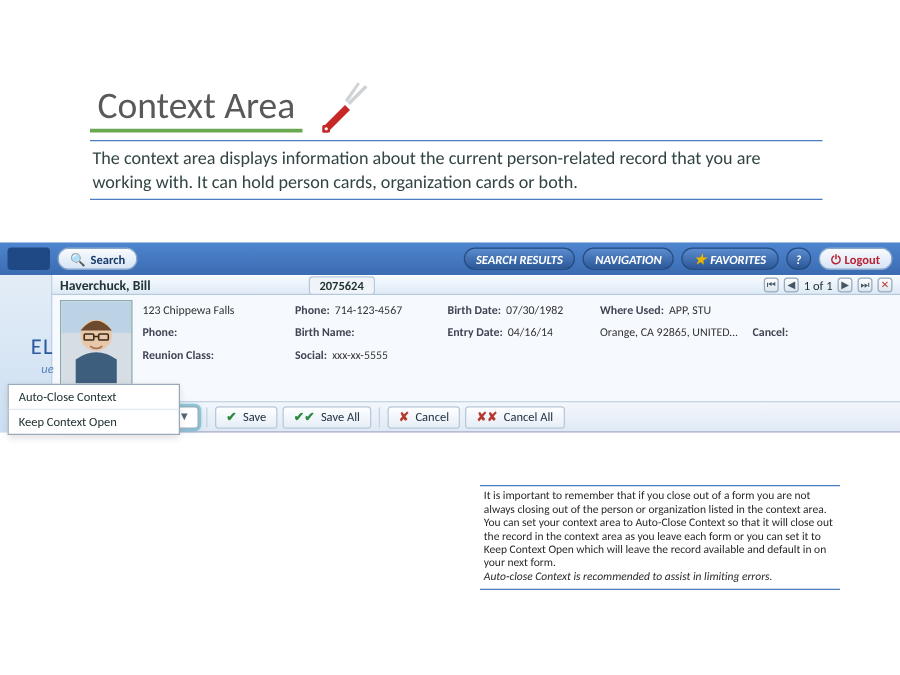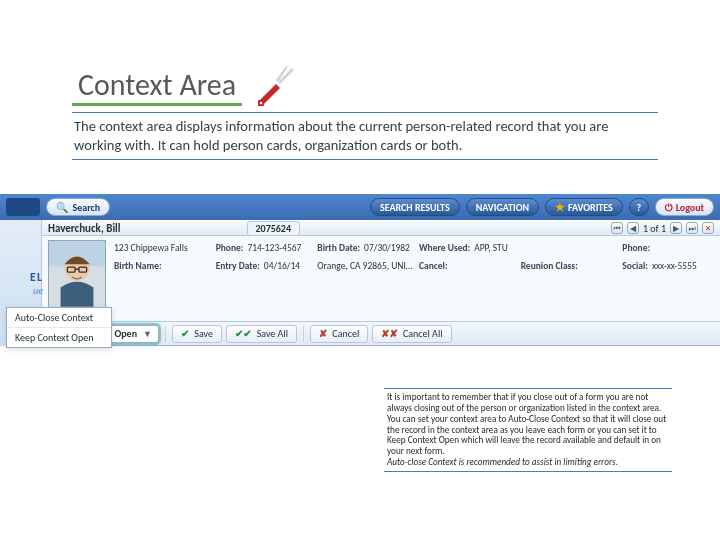--- a/index.html
+++ b/index.html
@@ -11,56 +11,56 @@
   .knife { width: 48px; height: 48px; position: relative; margin-bottom: -4px; }
   .knife svg { width: 48px; height: 48px; }
 
   .intro-box { position: absolute; left: 72px; top: 112px; width: 586px; border-top: 1px solid #4a7dbf; border-bottom: 1px solid #4a7dbf; padding: 4px 2px; font-size: 14.5px; color: #344; line-height: 1.3; }
 
   .shot { position: absolute; left: 0; top: 194px; width: 720px; height: 152px; border: 0; background: linear-gradient(#e8f0f8,#e8f0f8); }
 
   .topbar { height: 26px; background: linear-gradient(#4e86cf,#3b6bb1); display: flex; align-items: center; gap: 6px; padding: 0 6px; }
   .logo-slab { width: 34px; height: 18px; background: #1f4984; border-radius: 3px; }
   .pill { height: 18px; border-radius: 10px; background: linear-gradient(#f9fbff,#d6e4f5); border: 1px solid #8ca9cc; display: inline-flex; align-items: center; padding: 0 9px; font-size: 10px; font-weight: 600; color: #1a3a6a; }
-  .pill.dark { background: linear-gradient(#5b8cd0,#2b5796); color: #fff; border-color:#254b82; }
+  .pill.dark { background: linear-gradient(#5b8cd0,#2b5796); color: #fff; border-color:#254b82;font-style:italic; }
   .pill.tiny { width: 20px; padding: 0; justify-content: center; }
   .pill.logout { color: #b23; }
   .star { color:#e8b400; margin-right:3px; font-size:11px; }
   .spacer { flex: 1; }
 
   .midshell { height: 126px; display: flex; }
   .leftrail { width: 42px; background: linear-gradient(#e3edf7,#cddff2); border-right:1px solid #b7c9de; display:flex; flex-direction:column; align-items:flex-end; justify-content:center; }
-  .leftrail .brand1 { font-size:12px; font-weight:700; color:#2a5aa0; letter-spacing:1px; transform: translateX(2px); }
+  .leftrail .brand1 { font-size:18px; font-weight:400; color:#2a5aa0; letter-spacing:1px; transform: translateX(2px); }
   .leftrail .brand2 { font-size:10px; font-style:italic; color:#5d88c0; transform: translateX(2px); }
 
   .card-area { flex:1; display:flex; flex-direction:column; }
   .namebar { height:16px; background:linear-gradient(#f6faff,#dfeaf6); border-top:1px solid #fff; border-bottom:1px solid #b7c9de; display:flex; align-items:center; padding:0 6px; gap:6px; }
   .namebar .name { font-size:11px; font-weight:700; color:#233; }
   .id-chip { margin-left: 120px; background:#f0f4f9; border:1px solid #b7c9de; border-radius:3px; padding:0 8px; font-size:10px; font-weight:700; color:#233; }
   .nav-count { margin-left:auto; display:flex; align-items:center; gap:4px; font-size:10px; color:#233; }
   .nav-arrow { width:12px; height:12px; border:1px solid #9ab; border-radius:3px; background:linear-gradient(#fdfdfd,#dbe4ee); display:inline-flex; align-items:center; justify-content:center; font-size:8px; color:#456; }
 
   .card-body { flex:1; display:flex; background: #f6fafe; border-bottom:1px solid #b7c9de; }
   .photo { width:58px; height:68px; margin:4px 6px; border:1px solid #8aa; background:#e8edf2; position:relative; overflow:hidden; }
   .photo svg { width:100%; height:100%; }
-  .fields { flex:1; display:grid; grid-template-columns: 1fr 1fr 1fr 1fr 1fr 1fr; grid-auto-rows: 16px; gap:2px 6px; padding:4px 2px 0 2px; font-size:9.5px; color:#445; }
+  .fields { flex:1; display:grid; grid-template-columns: 1fr 1fr 1fr 1fr 1fr; grid-auto-rows: 16px; gap:2px 6px; padding:4px 2px 0 2px; font-size:9.5px; color:#445; }
   .fld-l { color:#445; font-weight:600; white-space:nowrap; overflow:hidden; text-overflow:ellipsis; }
   .fld-v { color:#333; white-space:nowrap; overflow:hidden; text-overflow:ellipsis; }
   .pair { display:flex; gap:4px; align-items:center; overflow:hidden; }
 
   .actionbar { height:24px; background:linear-gradient(#f3f7fc,#dfe9f4); border-bottom:1px solid #aac; display:flex; align-items:center; gap:4px; padding:0 6px; font-size:10px; }
   .keepctx { height:18px; background:#fff; border:1px solid #9ab; border-radius:3px; display:inline-flex; align-items:center; padding:0 6px 0 8px; font-weight:600; color:#233; box-shadow:0 0 0 2px rgba(80,170,190,0.55), 0 0 6px rgba(80,170,190,0.5); }
   .keepctx .caret { margin-left:6px; font-size:9px; color:#567; }
   .tool { height:18px; border:1px solid #b9c8d9; background:linear-gradient(#fdfeff,#e7eef7); border-radius:3px; display:inline-flex; align-items:center; padding:0 8px; color:#234; gap:5px; }
   .tool .ico { font-weight:700; }
   .ico-green { color:#2f8a3f; }
   .ico-red { color:#b43b2f; }
   .vdiv { width:1px; height:16px; background:#c5d2e1; margin:0 2px; }
 
-  .dropdown { position:absolute; left:6px; top: 307px; width:106px; background:#fff; border:1px solid #9ab; font-size:10px; color:#233; box-shadow:0 2px 6px rgba(0,0,0,0.12); }
+  .dropdown { position:absolute; left:6px; top: 307px; width:138px; background:#fff; border:1px solid #9ab; font-size:10px; color:#233; box-shadow:0 2px 6px rgba(0,0,0,0.12); }
   .dropdown div { padding:3px 8px; border-top:1px solid #e2e8ef; }
   .dropdown div:first-child { border-top:none; }
 
   .note-box { position:absolute; left:384px; top:388px; width:288px; border-top:1px solid #4a7dbf; border-bottom:1px solid #4a7dbf; padding:3px 3px; font-size:9.2px; line-height:1.18; color:#2a2a2a; }
 </style>
 </head>
 <body>
 
 <div class="title-wrap">
   <div class="title-text">Context Area</div>

